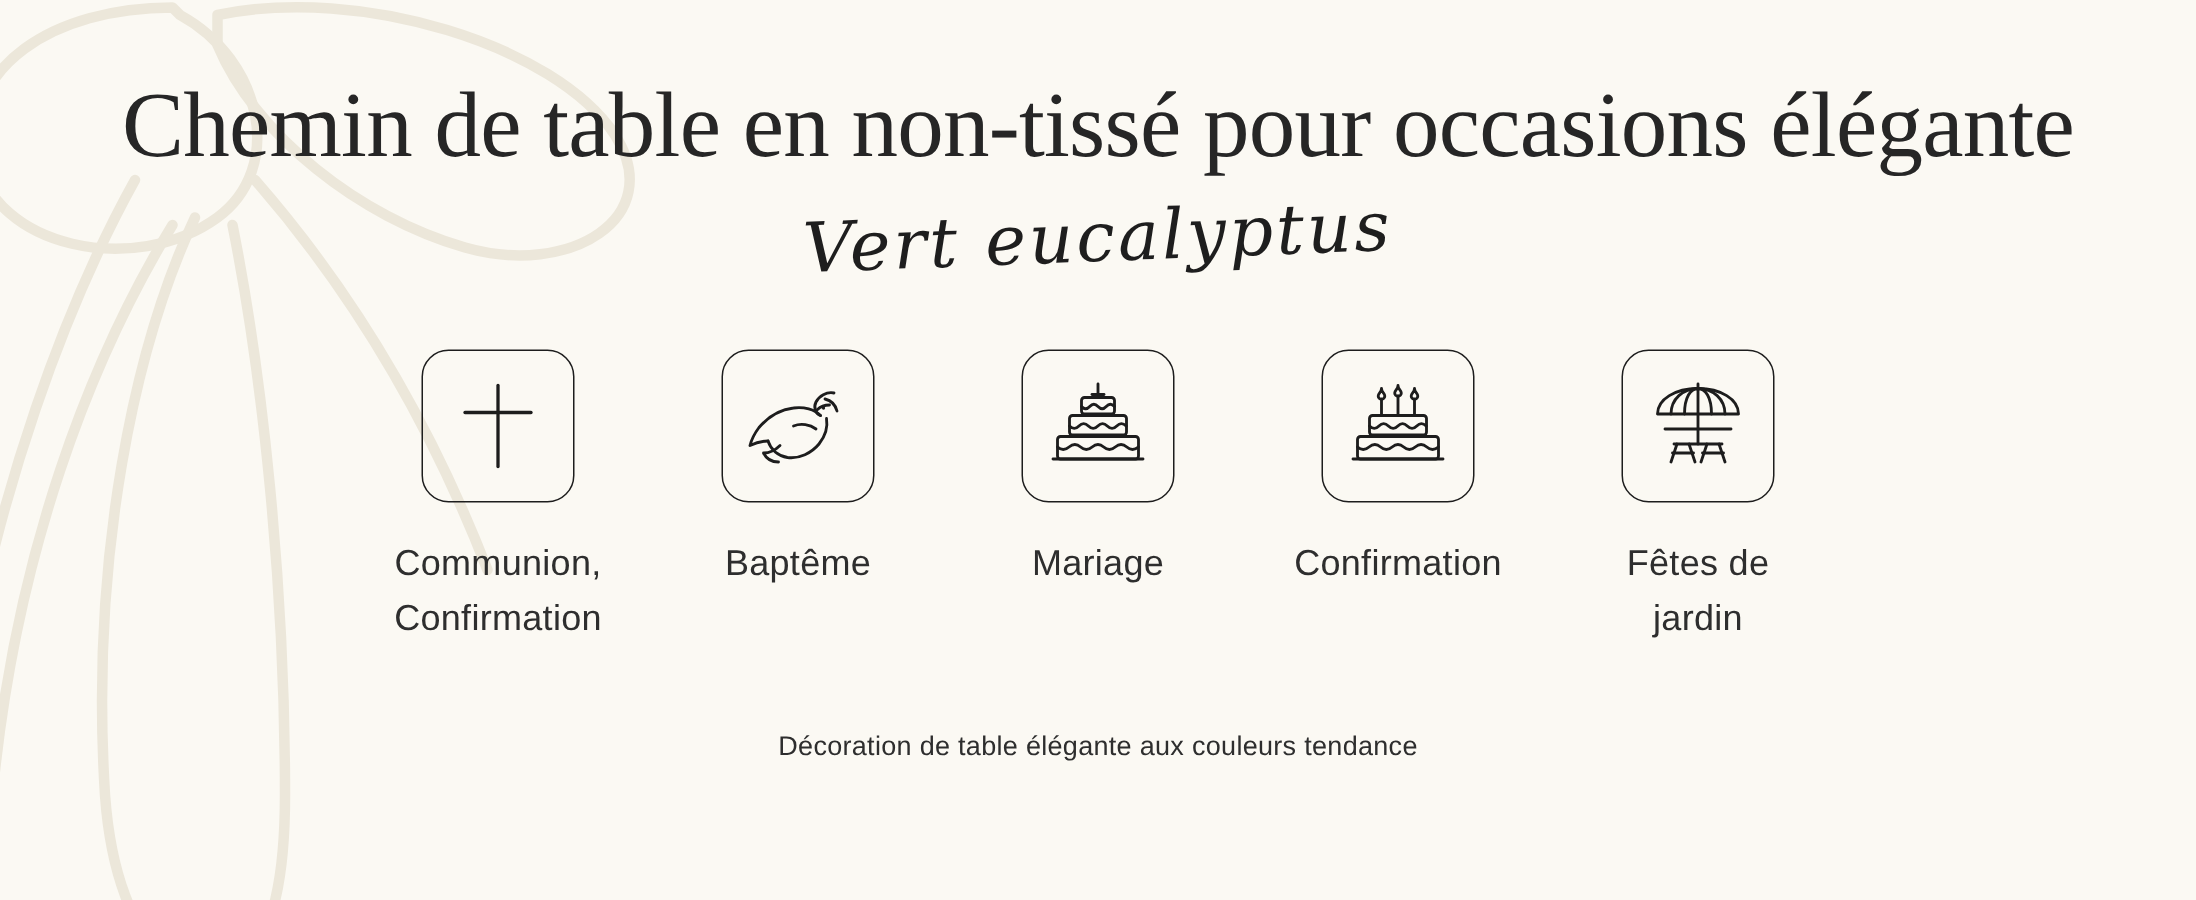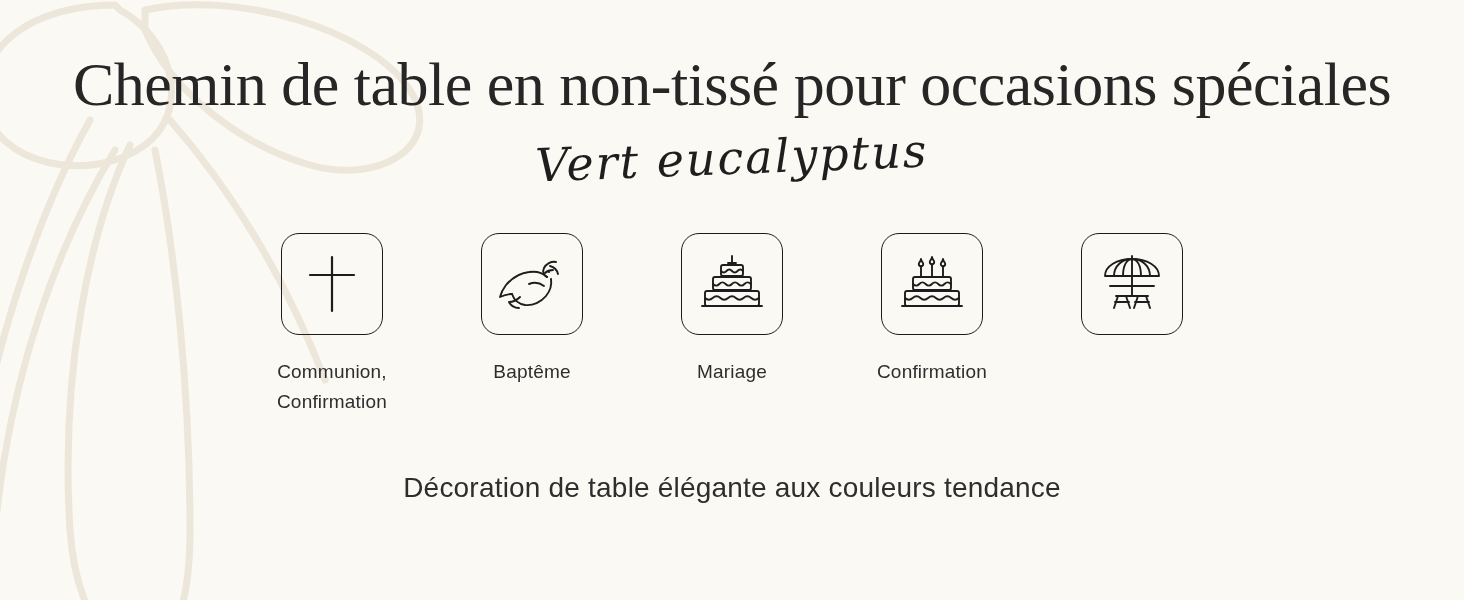--- a/index.html
+++ b/index.html
@@ -97,31 +97,31 @@
     box-sizing: border-box;
   }
 
   .icon-tile svg {
     display: block;
   }
 
   .icon-label {
     margin-top: 22px;
     font-family: "Liberation Sans", sans-serif;
-    font-size: 19px;
+    font-size: 24px;
     line-height: 1.55;
     color: #2e2e2e;
     text-align: center;
     letter-spacing: 0.2px;
   }
 
   .tagline {
     margin-top: 56px;
     font-family: "Liberation Sans", sans-serif;
-    font-size: 28px;
+    font-size: 18px;
     color: #2e2e2e;
     text-align: center;
     letter-spacing: 0.2px;
   }
 </style>
 </head>
 <body>
 
 <div class="banner">
 
@@ -132,21 +132,21 @@
       <path d="M190 175 C 150 260, 120 400, 130 560 C 134 615, 150 650, 165 660"></path>
       <path d="M215 180 C 235 280, 250 420, 250 560 C 250 620, 240 650, 230 660"></path>
       <path d="M175 180 C 120 270, 70 400, 55 560 C 48 620, 45 650, 40 660"></path>
       <path d="M150 150 C 100 240, 60 360, 40 470"></path>
       <path d="M230 150 C 300 230, 350 320, 385 410"></path>
     </g>
   </svg>
 
   <div class="content">
 
-    <h1 class="headline">Chemin de table en non-tissé pour occasions spéciales</h1>
+    <h1 class="headline">Chemin de table en non-tissé pour occasions élégante</h1>
 
     <div class="subheadline">Vert eucalyptus</div>
 
     <div class="icon-row">
 
       <div class="icon-item">
         <div class="icon-tile">
           <svg width="60" height="66" viewBox="0 0 60 66" aria-hidden="true">
             <g stroke="#1d1d1d" stroke-width="2.2" stroke-linecap="round">
               <line x1="30" y1="6" x2="30" y2="60"></line>
@@ -229,20 +229,21 @@
               <path d="M20 44 h32"></path>
               <path d="M22 44 l-4 12"></path>
               <path d="M30 44 l4 12"></path>
               <path d="M42 44 l-4 12"></path>
               <path d="M50 44 l4 12"></path>
               <path d="M19 50 h14"></path>
               <path d="M39 50 h14"></path>
             </g>
           </svg>
         </div>
+        <div class="icon-label">Fêtes de jardin</div>
       </div>
 
     </div>
 
     <div class="tagline">Décoration de table élégante aux couleurs tendance</div>
 
   </div>
 </div>
 
 </body></html>

